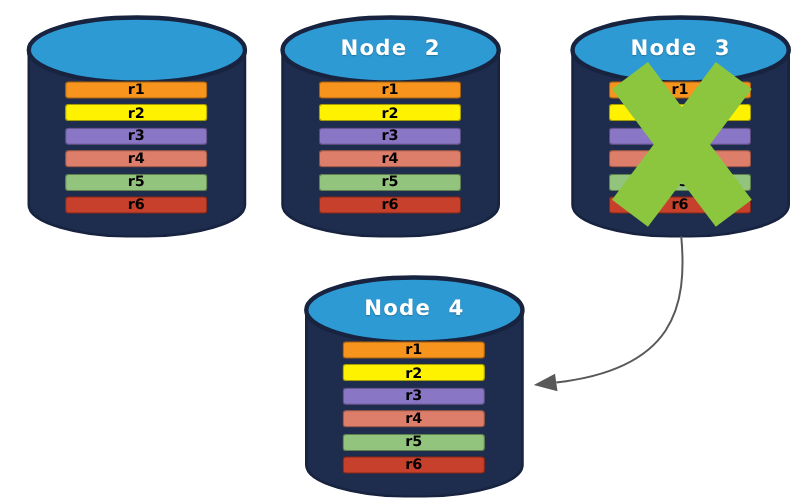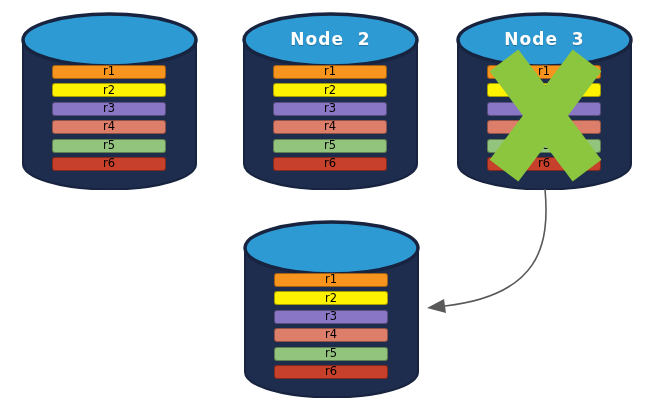--- a/index.html
+++ b/index.html
@@ -16,21 +16,21 @@
     text-shadow:0 1px 1px rgba(0,0,0,0.25);
   }
   .bars{
     position:absolute;top:58px;left:31px;width:114px;
     display:flex;flex-direction:column;gap:4.4px;
   }
   .bar{
     height:14px;border-radius:3px;border:1px solid rgba(0,0,0,0.35);
     box-sizing:border-box;display:flex;align-items:center;justify-content:center;
   }
-  .bar-label{font-size:11.5px;font-weight:normal;line-height:1;}
+  .bar-label{font-size:11.5px;font-weight:bold;line-height:1;}
   .cross-svg{position:absolute;left:33px;top:43px;overflow:visible;}
   .arrow-svg{position:absolute;left:0;top:0;pointer-events:none;}
 </style>
 </head>
 <body>
 
 <div class="canvas">
 
   <div class="node" style="left:21px;top:7px">
     <svg class="cyl" width="177" height="183" viewBox="0 0 177 183">
@@ -52,21 +52,21 @@
         </div>
       <div class="bar" style="background-color: rgb(147, 196, 125);">
           <span class="bar-label" style="color: rgb(0, 0, 0);">r5</span>
         </div>
       <div class="bar" style="background-color: rgb(199, 64, 43);">
           <span class="bar-label" style="color: rgb(0, 0, 0);">r6</span>
         </div>
     </div>
   </div>
 
-  <div class="node" style="left:242px;top:7px">
+  <div class="node" style="left:224px;top:7px">
     <svg class="cyl" width="177" height="183" viewBox="0 0 177 183">
       <path d="M2,33 L2,157 A86.5,25.5 0 0 0 175,157 L175,33 Z" stroke-width="2" style="fill: rgb(30, 44, 78); stroke: rgb(23, 35, 63);"></path>
       <ellipse cx="88.5" cy="33" rx="86.5" ry="26" stroke-width="3.5" style="fill: rgb(46, 154, 211); stroke: rgb(23, 35, 63);"></ellipse>
     </svg>
     <div class="node-label" style="color: rgb(255, 255, 255);">Node  2</div>
     <div class="bars">
       <div class="bar" style="background-color: rgb(247, 148, 29);">
           <span class="bar-label" style="color: rgb(0, 0, 0);">r1</span>
         </div>
       <div class="bar" style="background-color: rgb(255, 242, 0);">
@@ -117,20 +117,21 @@
       <rect x="38.5" y="-3.5" width="36" height="138" transform="rotate(37 56.5 65.5)" style="fill: rgb(140, 198, 62);"></rect>
       <rect x="38.5" y="-3.5" width="36" height="138" transform="rotate(-37 56.5 65.5)" style="fill: rgb(140, 198, 62);"></rect>
     </svg>
   </div>
 
   <div class="node" style="left:243px;top:215px">
     <svg class="cyl" width="177" height="183" viewBox="0 0 177 183">
       <path d="M2,33 L2,157 A86.5,25.5 0 0 0 175,157 L175,33 Z" stroke-width="2" style="fill: rgb(30, 44, 78); stroke: rgb(23, 35, 63);"></path>
       <ellipse cx="88.5" cy="33" rx="86.5" ry="26" stroke-width="3.5" style="fill: rgb(46, 154, 211); stroke: rgb(23, 35, 63);"></ellipse>
     </svg>
+    <div class="node-label" style="color: rgb(255, 255, 255);">Node  4</div>
     <div class="bars">
       <div class="bar" style="background-color: rgb(247, 148, 29);">
           <span class="bar-label" style="color: rgb(0, 0, 0);">r1</span>
         </div>
       <div class="bar" style="background-color: rgb(255, 242, 0);">
           <span class="bar-label" style="color: rgb(0, 0, 0);">r2</span>
         </div>
       <div class="bar" style="background-color: rgb(137, 119, 197);">
           <span class="bar-label" style="color: rgb(0, 0, 0);">r3</span>
         </div>

